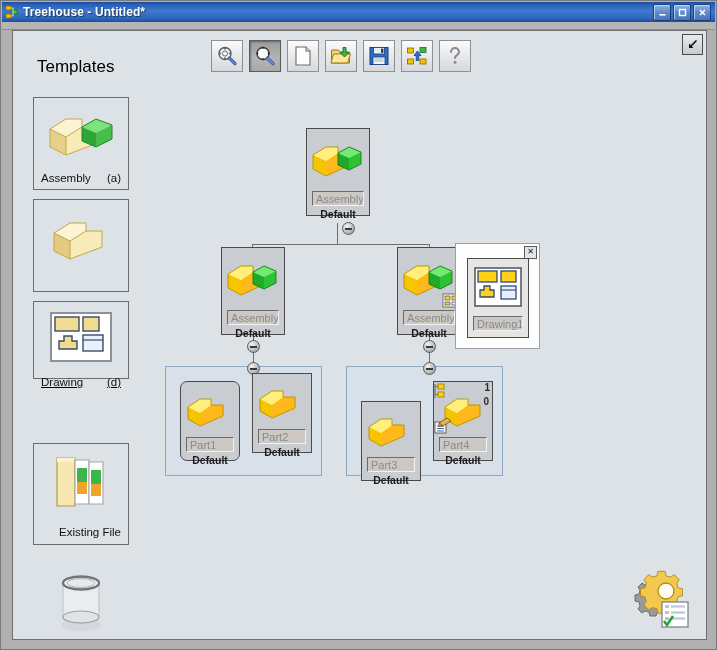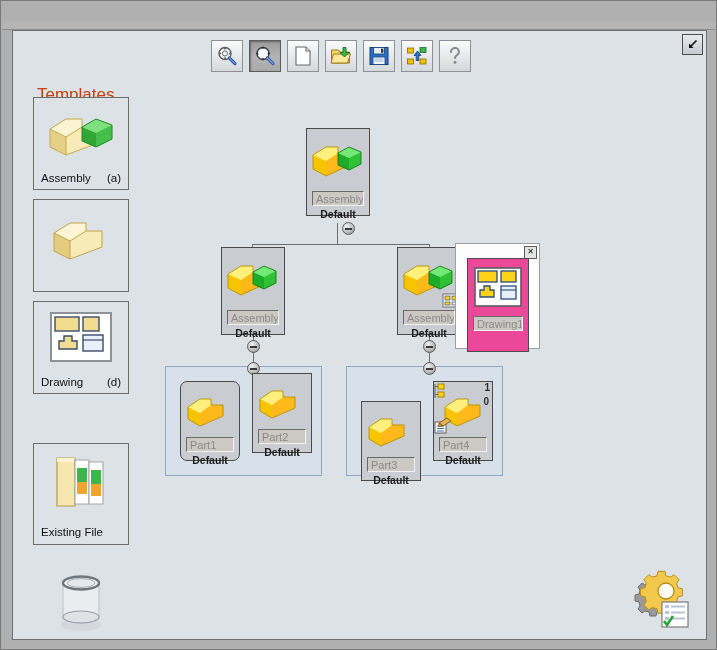--- a/index.html
+++ b/index.html
@@ -77,40 +77,40 @@
     cursor:pointer;box-sizing:border-box;
   }
   .tb-btn.pressed{
     background:linear-gradient(to bottom,#9b9b9b,#b4b4b4 55%,#a9a9a9);
     border:1px solid #5c5c5c;
     box-shadow:inset 1px 1px 2px rgba(0,0,0,.35);
   }
 
   
   #templates-title{
-    position:absolute;left:24px;top:54px;
-    font-size:17px;color:#c2410c;
+    position:absolute;left:24px;top:26px;
+    font-size:17px;color:#000000;
   }
   .tpl-card{
     position:absolute;left:20px;width:96px;
     background:#dde2e7;border:1px solid #6c6c6c;
     box-sizing:border-box;cursor:pointer;
   }
   .tpl-icon{height:70px;display:flex;align-items:center;justify-content:center;}
   .tpl-label{
     height:20px;display:flex;align-items:center;justify-content:space-between;
     padding:0 7px;font-size:11.5px;color:#111;box-sizing:border-box;
   }
   .tpl-label .k{color:#111;}
   #tpl-assembly{top:66px;height:93px;}
   #tpl-part{top:168px;height:93px;}
-  #tpl-drawing{top:270px;height:93px;}
+  #tpl-drawing{top:270px;height:78px;text-decoration:underline;}
   #tpl-existing{top:412px;height:102px;}
   #tpl-existing .tpl-icon{height:78px;}
-  #tpl-existing .tpl-label{justify-content:flex-start;}
+  #tpl-existing .tpl-label{justify-content:flex-end;}
 
   #trash{
     position:absolute;left:33px;top:538px;width:70px;height:66px;cursor:pointer;
   }
 
   
   #settings-gears{
     position:absolute;right:12px;bottom:10px;width:66px;height:60px;cursor:pointer;
   }
 
@@ -170,22 +170,22 @@
   #drawing-panel{
     position:absolute;left:442px;top:212px;width:85px;height:106px;
     background:#fdfdfd;border:1px solid #9aa0a6;box-sizing:border-box;
   }
   #drawing-close{
     position:absolute;right:2px;top:2px;width:11px;height:11px;
     background:#e4e4e4;border:1px solid #5a5a5a;
     font-size:8px;line-height:9px;text-align:center;color:#111;cursor:pointer;
   }
   #node-drawing1{
-    position:absolute;left:11px;top:14px;width:62px;height:94px;
-    background:#ec4899;border:1px solid #4a4a4a;box-sizing:border-box;cursor:pointer;
+    position:absolute;left:11px;top:14px;width:62px;height:80px;
+    background:#e5e5e5;border:1px solid #4a4a4a;box-sizing:border-box;cursor:pointer;
   }
   #node-drawing1 .glyph{height:55px;display:flex;align-items:center;justify-content:center;}
 
   
   .edge{position:absolute;background:#6f6f6f;}
   .edge.h{height:1px;}
   .edge.v{width:1px;}
 
   
   .toggle{
@@ -202,20 +202,47 @@
   .badge{position:absolute;}
   .badge-num{
     position:absolute;font-size:10px;color:#2b2b2b;font-weight:bold;
   }
 </style>
 </head>
 <body>
 
 <div id="app-window">
 
+  <div id="title-bar">
+    <span id="title-icon">
+      <svg width="14" height="14" viewBox="0 0 14 14">
+        <rect x="1" y="1" width="5" height="4" fill="#f2c400" stroke="#8a6a00" stroke-width=".7"></rect>
+        <rect x="7" y="5" width="5" height="4" fill="#3fbf3f" stroke="#1d6b1d" stroke-width=".7"></rect>
+        <rect x="1" y="9" width="5" height="4" fill="#f2c400" stroke="#8a6a00" stroke-width=".7"></rect>
+        <path d="M6 3 h2 v8 h-2" fill="none" stroke="#e8e8e8" stroke-width=".9"></path>
+      </svg>
+    </span>
+    <span id="title-text">Treehouse - Untitled*</span>
+
+    <span class="win-btn" id="win-min">
+      <svg width="9" height="9" viewBox="0 0 9 9">
+          <rect x="1.5" y="6" width="6" height="1.6" fill="#fff"></rect>
+        </svg>
+    </span>
+    <span class="win-btn" id="win-max">
+      <svg width="9" height="9" viewBox="0 0 9 9">
+          <rect x="1.5" y="1.5" width="6" height="6" fill="none" stroke="#fff" stroke-width="1.4"></rect>
+        </svg>
+    </span>
+    <span class="win-btn" id="win-close">
+      <svg width="9" height="9" viewBox="0 0 9 9">
+          <path d="M2 2 L7 7 M7 2 L2 7" stroke="#fff" stroke-width="1.5" fill="none"></path>
+        </svg>
+    </span>
+  </div>
 
   <div id="chrome-strip"></div>
 
   <div id="canvas">
 
     <div id="collapse-handle">
       <svg width="13" height="13" viewBox="0 0 13 13">
         <path d="M10.5 2.5 L3.5 9.5" stroke="#111" stroke-width="1.6"></path>
         <path d="M3 5.5 L3 10 L7.5 10 Z" fill="#111"></path>
       </svg>

